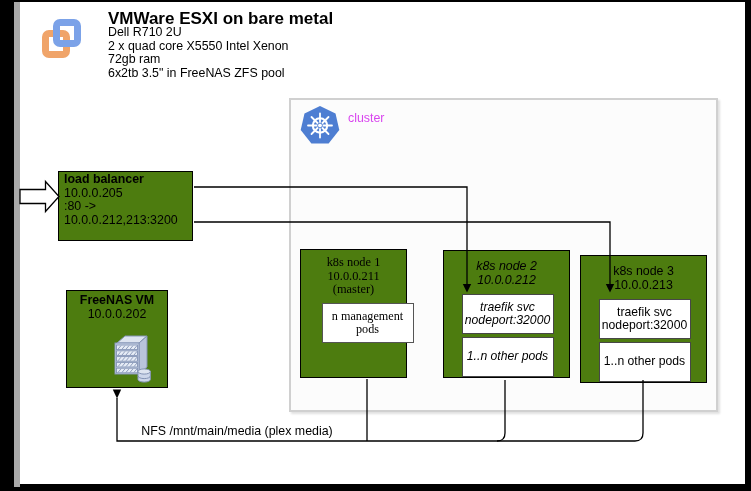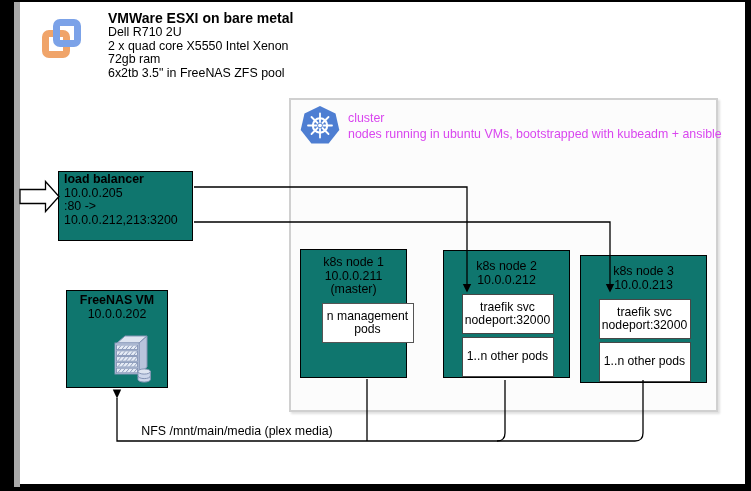--- a/index.html
+++ b/index.html
@@ -7,50 +7,50 @@
   #stage {
     position:relative; width:751px; height:491px; overflow:hidden;
     background:#000; font-family:"Liberation Sans","DejaVu Sans",sans-serif;
     color:#000; font-size:12.4px;
   }
   .canvas  { position:absolute; left:20px; top:2px; width:725px; height:482px; background:#fff; }
   .gutter  { position:absolute; left:14px; top:2px; width:6px; height:485px; background:#a9a9a9; }
 
   
   .host-text { position:absolute; left:108px; top:12px; line-height:13.4px; }
-  .host-title { font-weight:bold; font-size:14px; margin-bottom:1px; }
+  .host-title { font-weight:bold; font-size:17px; margin-bottom:1px; }
 
   
   .vm-icon { position:absolute; left:41px; top:19px; width:42px; height:42px; }
   .vm-sq { position:absolute; width:28px; height:28px; border:7px solid; border-radius:7px; background:transparent; }
   .vm-sq.orange { left:1px; top:11px; border-color:#f0a469; }
   .vm-sq.blue   { left:12px; top:0;  border-color:#7ba2e8; }
 
   
   .cluster-box {
     position:absolute; left:289px; top:98px; width:429px; height:314px;
     background:#fcfcfc; border:2px solid #d0d0d0;
     box-shadow:2px 2px 2px rgba(0,0,0,0.12);
   }
   .k8s-icon { position:absolute; left:299px; top:105px; }
   .cluster-label { position:absolute; left:348px; top:111px; color:#d946ef; line-height:15.5px; }
 
   
-  .dbox { position:absolute; background:#0f766e; border:1.4px solid #000; }
+  .dbox { position:absolute; background:#4d7c0f; border:1.4px solid #000; }
 
   .lb-box { left:58px; top:171px; width:135px; height:70px; padding:1px 0 0 5px; line-height:13.5px; }
   .lb-title { font-weight:bold; }
 
   .freenas-box { left:66px; top:290px; width:102px; height:98px; text-align:center; padding-top:2px; line-height:14px; }
   .freenas-title { font-weight:bold; }
   .nas-icon { position:absolute; left:44px; top:42px; }
 
   .node { text-align:center; }
-  .node-1 { left:300px; top:249px; width:107px; height:129px; }
-  .node-2 { left:443px; top:250px; width:127px; height:128px; }
+  .node-1 { left:300px; top:249px; width:107px; height:129px;font-family:Liberation Serif, serif; }
+  .node-2 { left:443px; top:250px; width:127px; height:128px;font-style:italic; }
   .node-3 { left:580px; top:255px; width:127px; height:128px; }
   .node-title { line-height:13.5px; }
   .node-1 .node-title { margin-top:6px; }
   .node-2 .node-title, .node-3 .node-title { margin-top:9px; }
 
   .pod {
     position:absolute; left:17.5px; width:92px; background:#fff; border:1.6px solid #474747;
     display:flex; align-items:center; justify-content:center; text-align:center;
     font-size:12.2px; line-height:13.2px; padding:1px;
   }
@@ -93,21 +93,20 @@
       <line x1="21" y1="8.5" x2="21" y2="32.5"></line>
       <line x1="9" y1="20.5" x2="33" y2="20.5"></line>
       <line x1="12.5" y1="12" x2="29.5" y2="29"></line>
       <line x1="29.5" y1="12" x2="12.5" y2="29"></line>
     </g>
     <circle cx="21" cy="20.5" r="7.2" fill="none" stroke="#fff" stroke-width="2.1"></circle>
     <circle cx="21" cy="20.5" r="2.4" fill="#fff" stroke="#4e7ed2" stroke-width="1"></circle>
   </svg>
   <div class="cluster-label">
     <div>cluster</div>
-    <div>nodes running in ubuntu VMs, bootstrapped with kubeadm + ansible</div>
   </div>
 
   <div class="dbox lb-box">
     <div class="lb-title">load balancer</div>
     <div>10.0.0.205</div>
     <div>:80 -&gt;</div>
     <div>10.0.0.212,213:3200</div>
   </div>
 
   <div class="dbox freenas-box">

